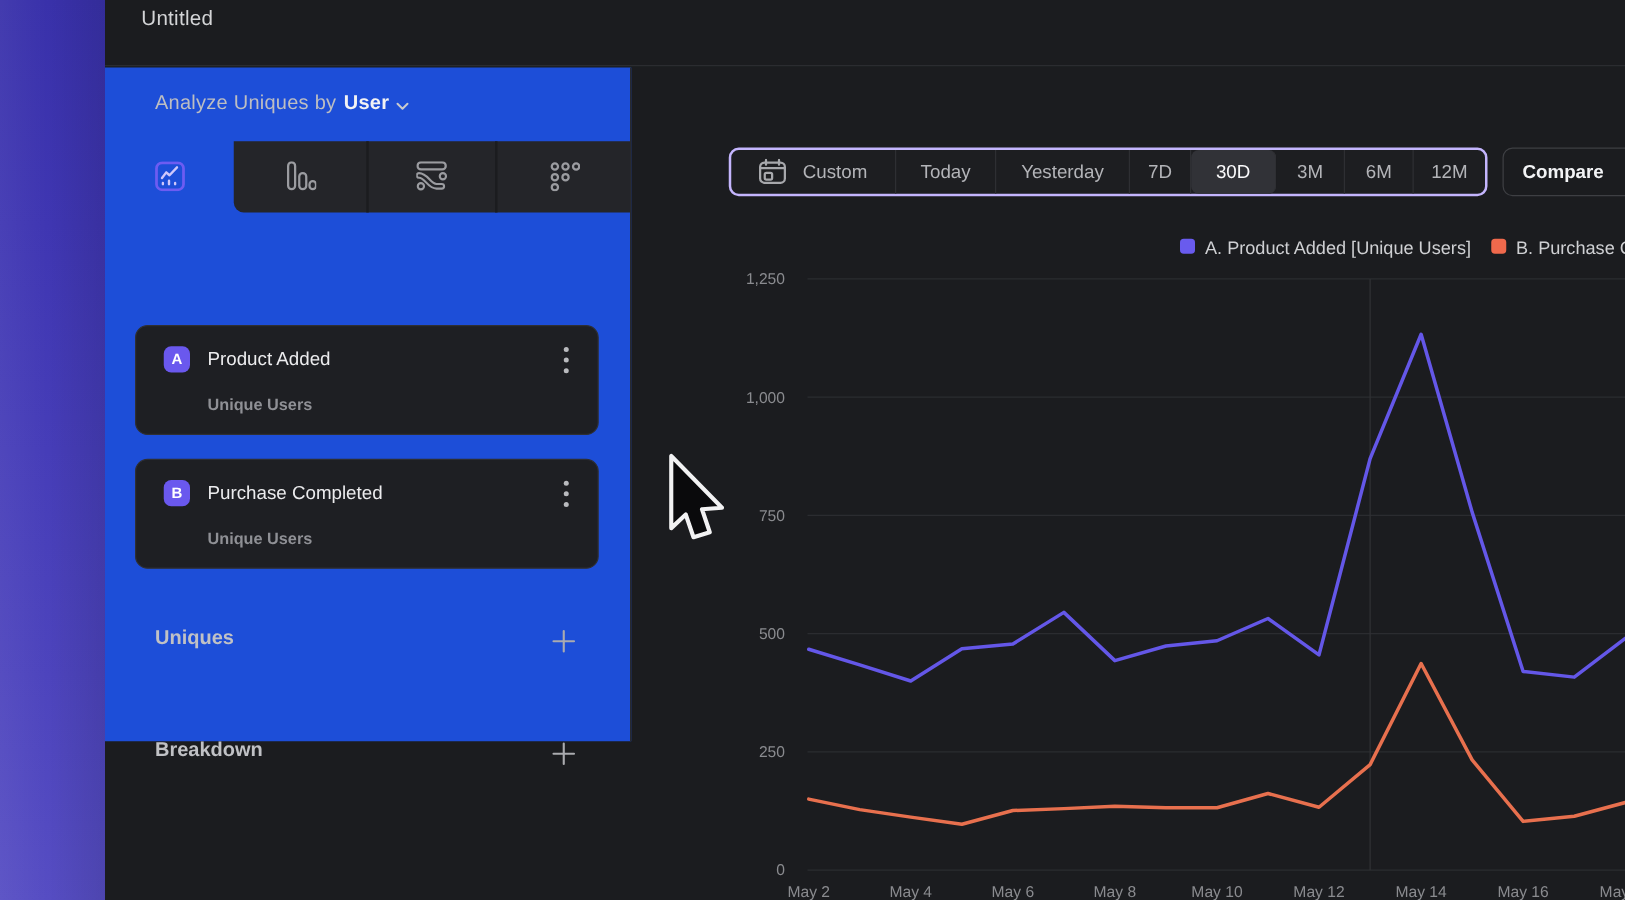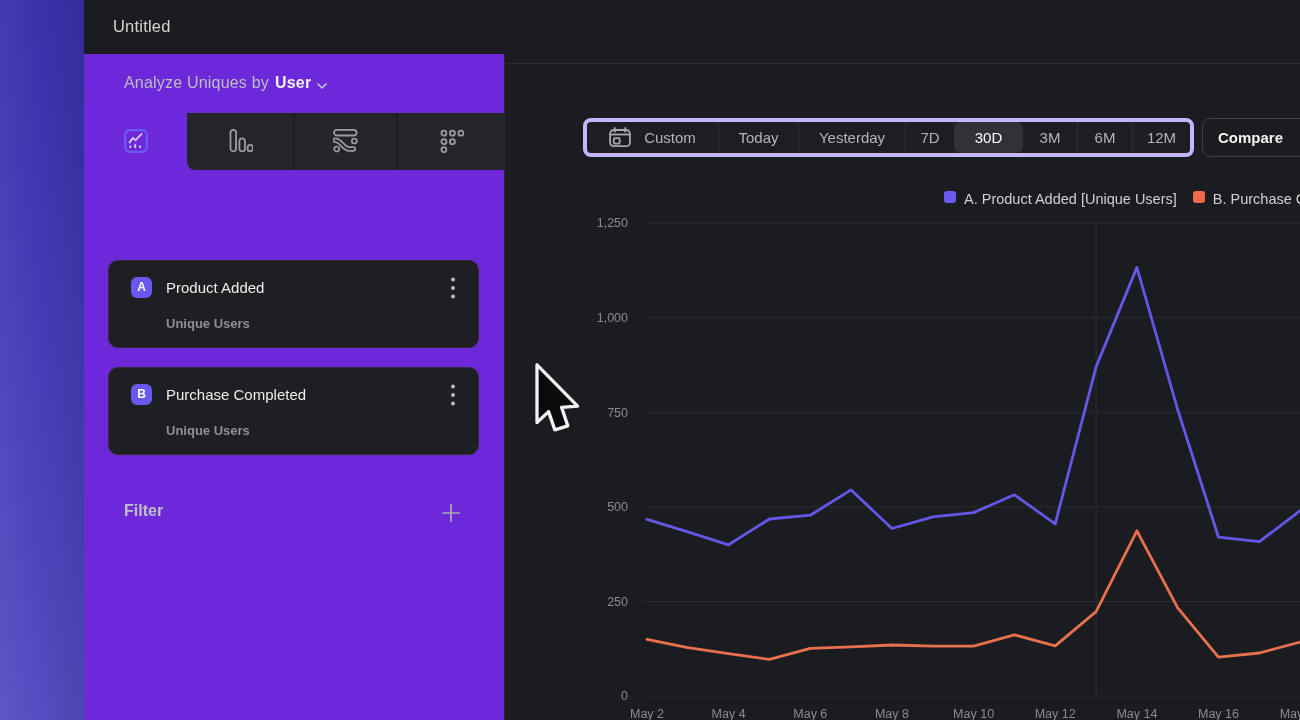--- a/index.html
+++ b/index.html
@@ -12,29 +12,29 @@
   }
   .strip {
     position:absolute; left:0; top:0; width:84px; height:720px;
     background:linear-gradient(180deg,#3931aa 0%,#3f36b2 25%,#463db8 50%,#4d44bd 75%,#564dc3 100%);
   }
   .strip::after{
     content:""; position:absolute; inset:0;
     background:linear-gradient(90deg, rgba(255,255,255,0.05), rgba(255,255,255,0) 45%, rgba(0,0,0,0.10) 100%);
   }
   .topbar {
-    position:absolute; left:84px; top:11px; width:1216px; height:53px;
+    position:absolute; left:84px; top:0; width:1216px; height:53px;
     background:#1b1c1f; border-bottom:1px solid #2b2c30;
   }
   .topbar .title {
     position:absolute; left:29px; top:6px; font-size:16.5px; color:#d3d4d6; letter-spacing:.2px;
   }
   .panel {
-    position:absolute; left:84px; top:54px; width:421px; height:666px;
-    background:#6d28d9; border-right:1px solid #292a2e;padding-left:48px;
+    position:absolute; left:84px; top:54px; width:421px; height:539px;
+    background:#1d4ed8; border-right:1px solid #292a2e;padding-left:48px;
   }
   .analyze { position:absolute; left:40px; top:20px; font-size:16px; color:#bdbec2; letter-spacing:.2px; }
   .analyze b { color:#f2f2f4; font-weight:700; margin-left:6px; }
   .analyze svg { vertical-align:-2px; margin-left:5px; }
   .tabs { position:absolute; left:0px; top:59px; width:420px; height:57px; }
   .tabrest {
     position:absolute; left:103px; top:0; width:317px; height:57px;
     background:#242529; border-radius:0 0 0 8px;
   }
   .tabdiv { position:absolute; top:0; width:2px; height:57px; background:#1b1c1f; }
@@ -53,21 +53,21 @@
   }
   .card .name { position:absolute; left:57px; top:18px; font-size:15px; font-weight:500; color:#ececee; }
   .card .sub  { position:absolute; left:57px; top:55px; font-size:13px; color:#8f9095;font-weight:bold; }
   .kebab { position:absolute; right:22px; top:15px; }
   .srow { position:absolute; left:40px; width:337px; height:22px; }
   .srow .t { font-size:16px; font-weight:700; color:#c0c1c5; }
 
   .ctrl {
     position:absolute; left:583px; top:118px; height:39px;
     display:flex; align-items:stretch;
-    background:#1d1e21; border:4px solid #c4b5fd; border-radius:8px;
+    background:#1d1e21; border:2px solid #c4b5fd; border-radius:8px;
   }
   .seg {
     display:flex; align-items:center; justify-content:center;
     font-size:15px; color:#b3b4b8; border-right:1px solid #2e2f33;
     white-space:nowrap;
   }
   .seg:nth-child(1){width:132px}
   .seg:nth-child(2){width:80px}
   .seg:nth-child(3){width:107px}
   .seg:nth-child(4){width:49px}
@@ -158,21 +158,27 @@
         <g fill="#b9babe">
           <circle cx="3" cy="3.5" r="2"></circle>
           <circle cx="3" cy="12" r="2"></circle>
           <circle cx="3" cy="20.5" r="2"></circle>
         </g>
       </svg>
       <div class="sub">Unique Users</div>
     </div>
 
     <div class="srow" style="top:448px">
-      <span class="t">Filter</span>
+      <span class="t">Uniques</span>
+      <svg class="plus" width="20" height="20" viewBox="0 0 20 20">
+        <path d="M10 1.8 V18.2 M1.8 10 H18.2" stroke="#aaabaf" stroke-width="1.7" stroke-linecap="round"></path>
+      </svg>
+    </div>
+    <div class="srow" style="top:538px">
+      <span class="t">Breakdown</span>
       <svg class="plus" width="20" height="20" viewBox="0 0 20 20">
         <path d="M10 1.8 V18.2 M1.8 10 H18.2" stroke="#aaabaf" stroke-width="1.7" stroke-linecap="round"></path>
       </svg>
     </div>
   </div>
 
   <div class="ctrl">
     <div class="seg"><svg class="cal" width="22" height="22" viewBox="0 0 22 22">
         <g fill="none" stroke="#a7a8ac" stroke-width="1.8">
           <rect x="1.1" y="3.0" width="19.8" height="16.2" rx="3.5"></rect>

